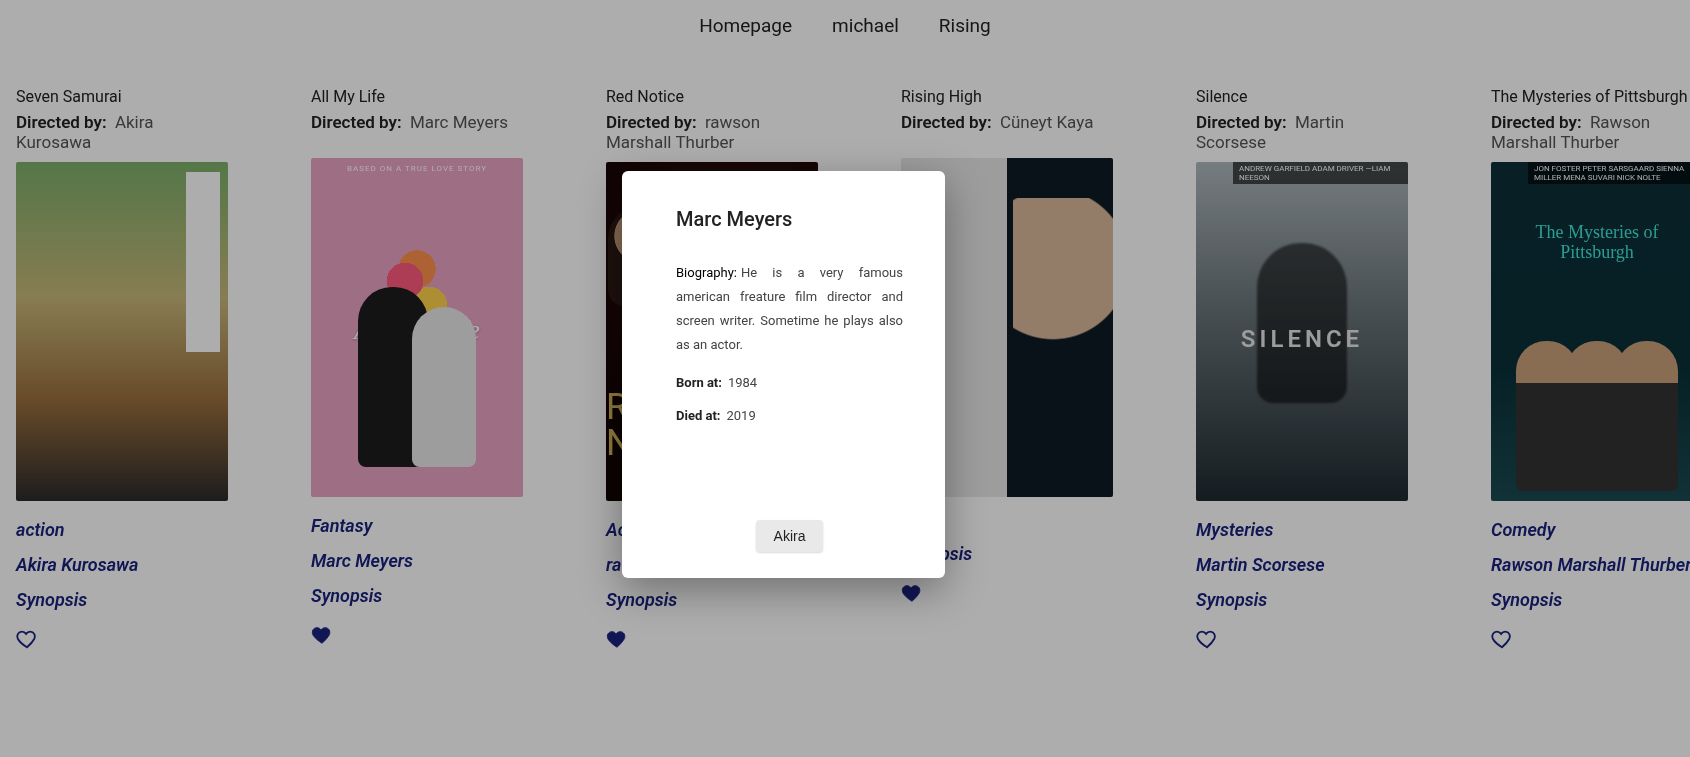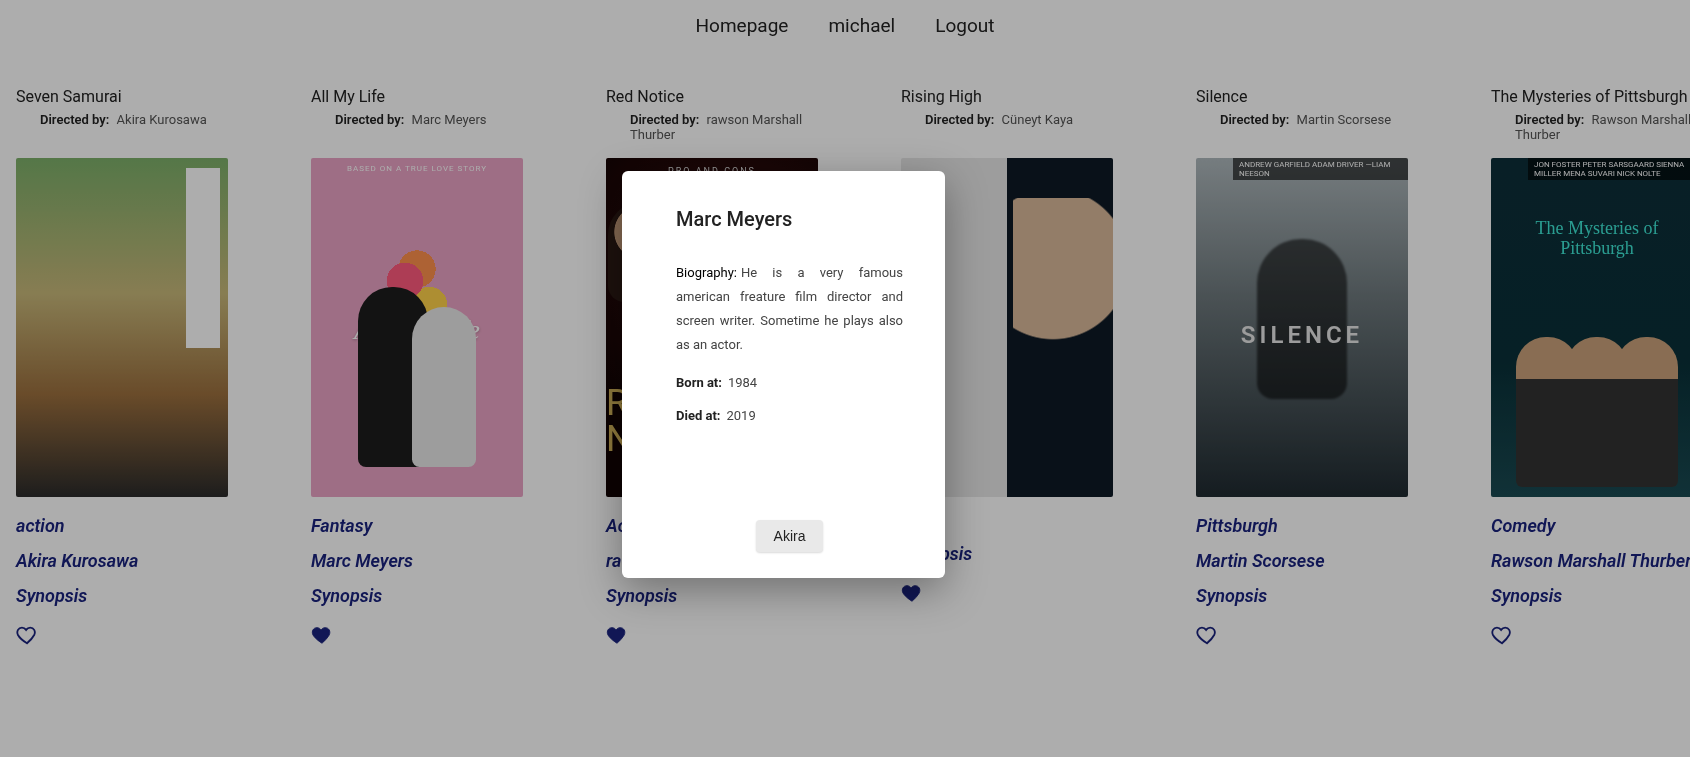--- a/index.html
+++ b/index.html
@@ -38,25 +38,24 @@
     flex: 0 0 212px;
     display: flex;
     flex-direction: column;
   }
   .card .title {
     font-size: 16px;
     color: #222;
     margin-bottom: 6px;
   }
   .card .directed {
-    font-size: 13px;
+    font-size: 17px;
     color: #444;
     margin-bottom: 2px;
     min-height: 36px;
-    margin-left: 24px;
   }
   .card .directed .lbl { font-weight: 600; color:#222; }
   .card .directed .val { color:#555; margin-left:4px;}
   .poster {
     width: 212px;
     height: 339px;
     margin-top: 8px;
     border-radius: 2px;
     position: relative;
     overflow: hidden;
@@ -164,21 +163,21 @@
   .p-pitts .people{ position:absolute; bottom:0; left:0; right:0; height:160px; display:flex; justify-content:center;}
   .p-pitts .people .pp{ width:62px; height:150px; background: linear-gradient(180deg,#caa17b 0 28%, #333 28%); border-radius:30px 30px 6px 6px; margin:0 -6px;}
   .topstrip{ position:absolute; top:0; left:0; right:0; height:22px; background:rgba(0,0,0,0.6); color:#fff; font-size:8px; display:flex; align-items:center; justify-content:space-around; padding:0 6px;margin-left:37px;}
 </style>
 </head>
 <body>
 
 <div class="nav">
   <a>Homepage</a>
   <a>michael</a>
-  <a>Logout</a>
+  <a>Rising</a>
 </div>
 
 <div class="grid">
 
   <div class="card">
     <div class="title">Seven Samurai</div>
     <div class="directed">
       <span class="lbl">Directed by:</span>
       <span class="val">Akira Kurosawa</span>
     </div>
@@ -277,21 +276,21 @@
     <div class="directed">
       <span class="lbl">Directed by:</span>
       <span class="val">Martin Scorsese</span>
     </div>
     <div class="poster p-silence">
       <div class="topstrip">ANDREW GARFIELD   ADAM DRIVER   —LIAM NEESON</div>
       <div class="shadow"></div>
       <div class="stitle">SILENCE</div>
     </div>
     <div class="meta">
-      <a>Pittsburgh</a>
+      <a>Mysteries</a>
       <a>Martin Scorsese</a>
       <a>Synopsis</a>
       <div class="heart outline">
         <svg viewBox="0 0 24 24">
             <path d="M12 21s-7.5-4.6-10-9.3C.4 8 2.5 4 6.5 4c2.1 0 3.6 1.2 4.5 2.4C11.9 5.2 13.4 4 15.5 4 19.5 4 21.6 8 20 11.7 17.5 16.4 12 21 12 21z"></path>
           </svg>
       </div>
     </div>
   </div>
 

